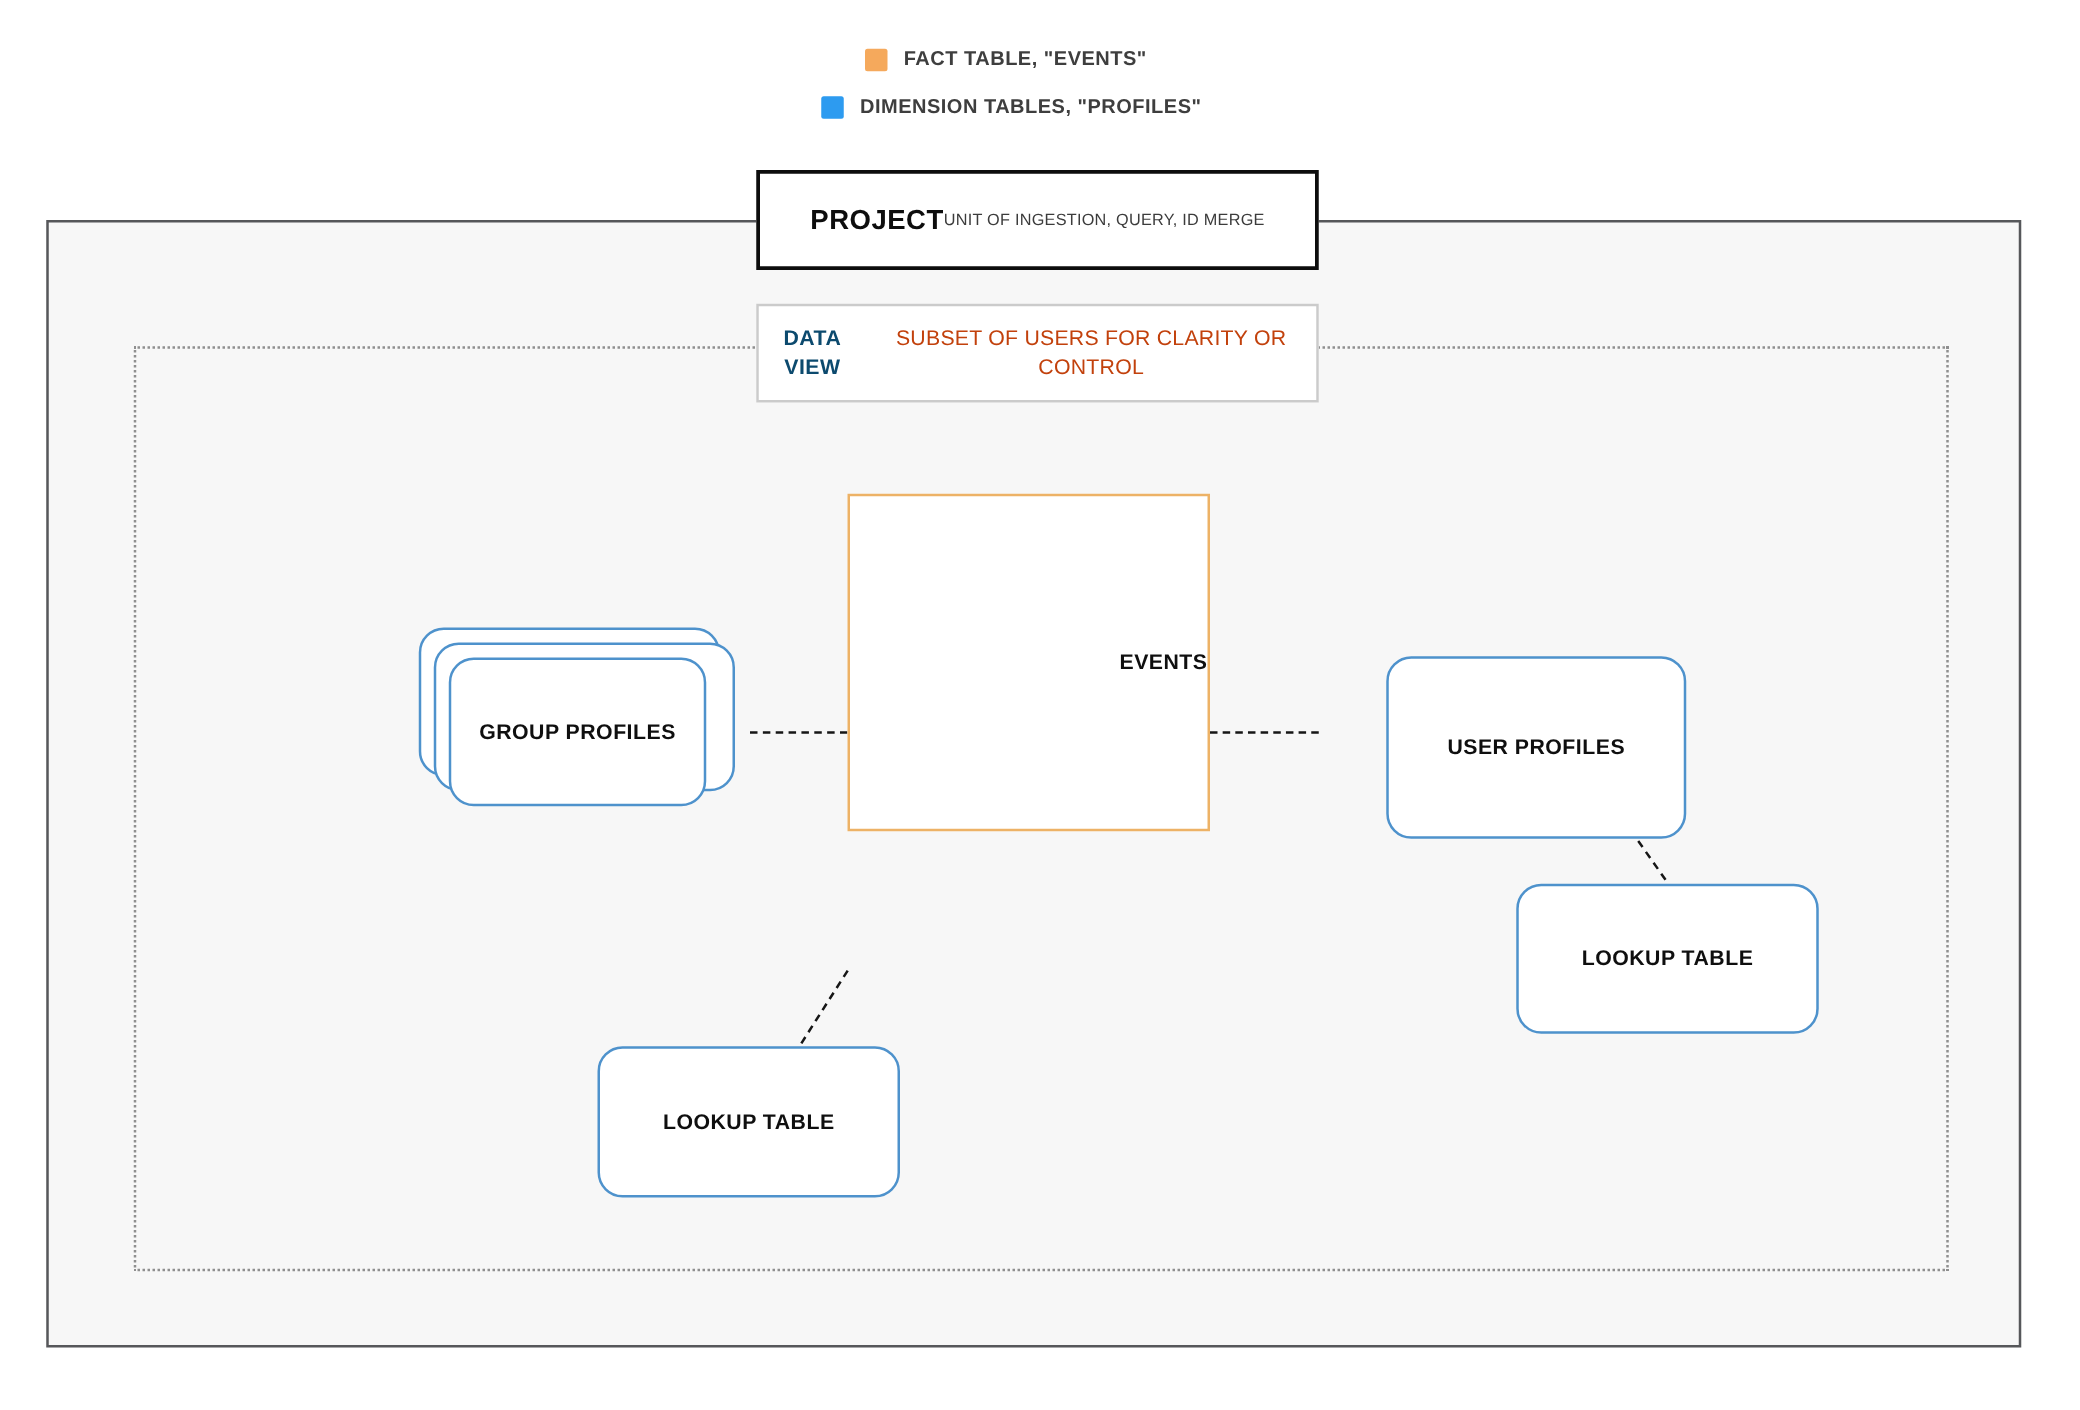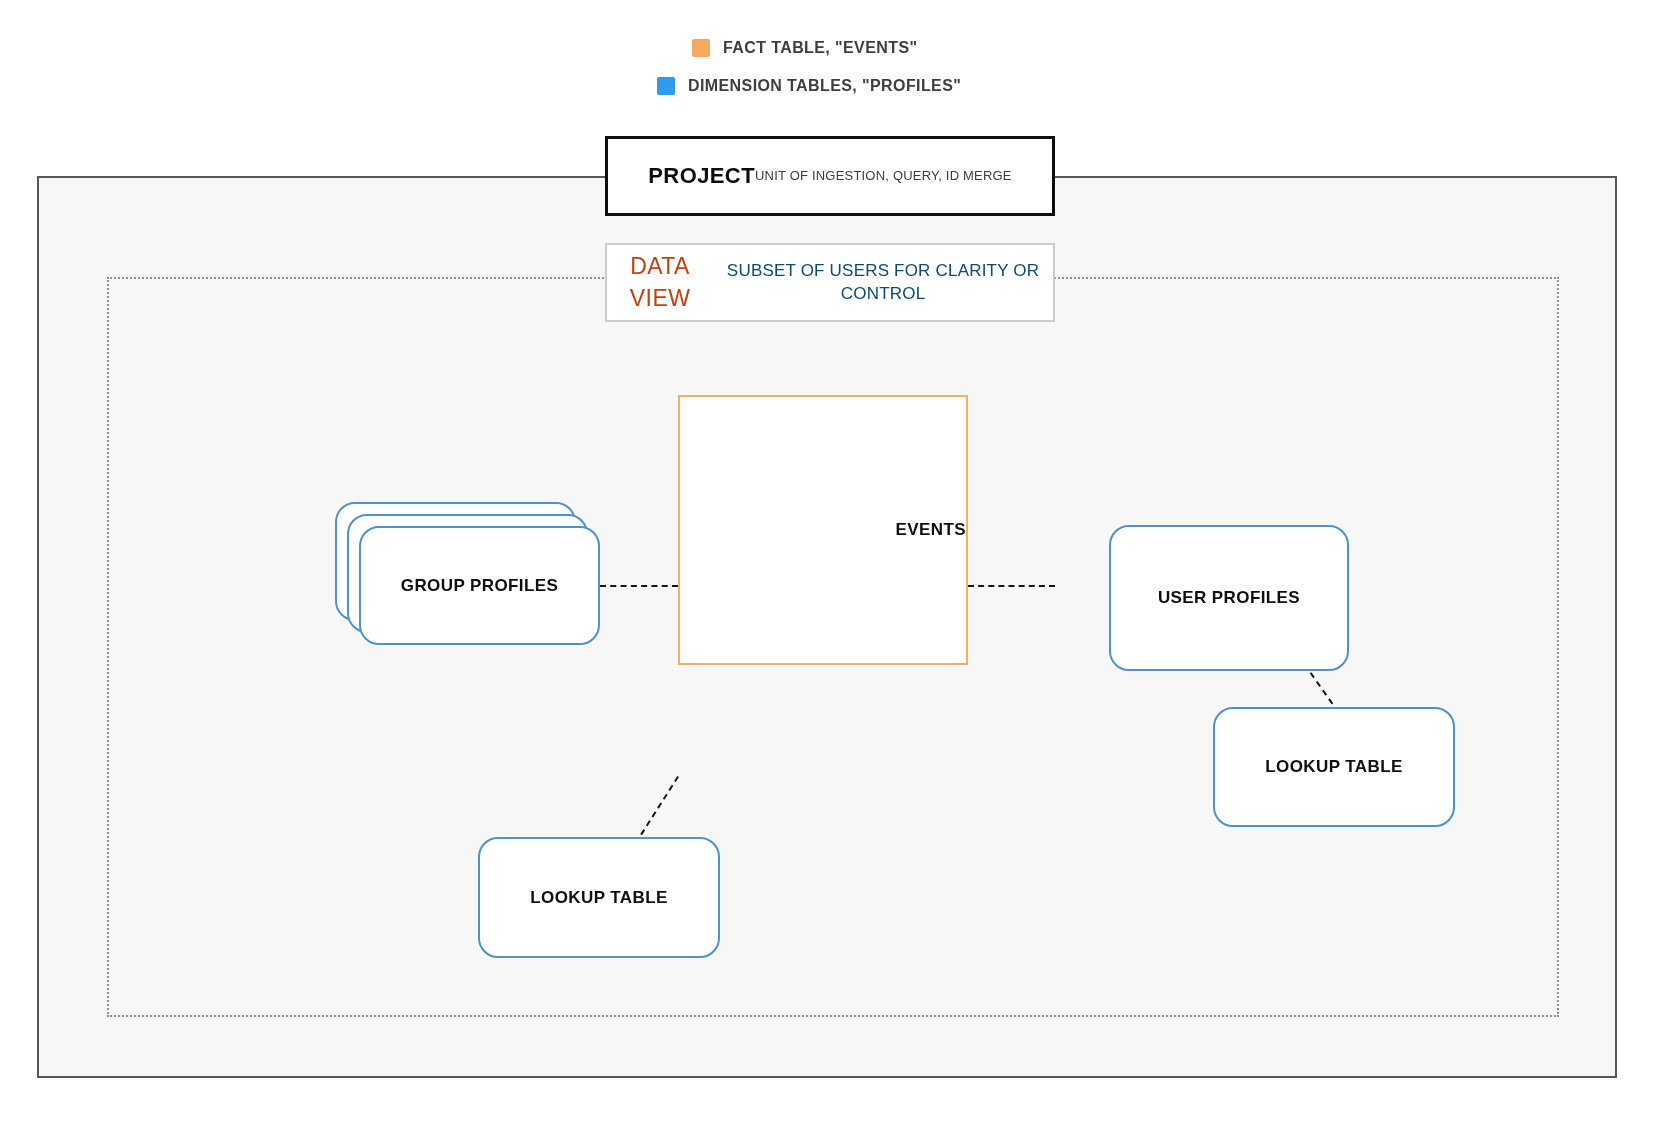--- a/index.html
+++ b/index.html
@@ -17,22 +17,22 @@
   .dotted-box{position:absolute;left:107px;top:277px;width:1452px;height:740px;
               border:2px dotted #8f8f8f;box-sizing:border-box;}
 
   
   .header-box{position:absolute;left:605px;width:450px;box-sizing:border-box;background:#ffffff;
               display:flex;flex-direction:row;align-items:center;justify-content:center;z-index:6;text-align:center;}
   .project-box{top:136px;height:80px;border:3px solid #0d0d0d;}
   .project-box .hb-title{font-size:22px;font-weight:bold;color:#0d0d0d;letter-spacing:0.4px;line-height:1.35;}
   .project-box .hb-sub{font-size:13px;color:#3c3c3c;letter-spacing:0.2px;line-height:1.3;}
   .dataview-box{top:243px;height:79px;border:2px solid #cbcbcb;}
-  .dataview-box .hb-title{font-size:23px;font-weight:normal;color:#c2410c;letter-spacing:0.4px;line-height:1.35;}
-  .dataview-box .hb-sub{font-size:17px;color:#0c4a6e;letter-spacing:0.2px;line-height:1.3;}
+  .dataview-box .hb-title{font-size:17px;font-weight:bold;color:#0c4a6e;letter-spacing:0.4px;line-height:1.35;}
+  .dataview-box .hb-sub{font-size:17px;color:#c2410c;letter-spacing:0.2px;line-height:1.3;}
 
   
   .node-label{font-size:17px;font-weight:bold;color:#0f0f0f;letter-spacing:0.4px;white-space:nowrap;}
   .events-box{position:absolute;left:678px;top:395px;width:290px;height:270px;box-sizing:border-box;
               background:#ffffff;border:2px solid #edb266;display:flex;align-items:center;justify-content:flex-end;z-index:4;}
   .card{position:absolute;box-sizing:border-box;background:#ffffff;border:2px solid #4e92cc;border-radius:20px;
         display:flex;align-items:center;justify-content:center;z-index:4;}
   .stack-card{position:absolute;box-sizing:border-box;background:#ffffff;border:2px solid #4e92cc;border-radius:20px;}
 
   
@@ -71,21 +71,21 @@
   <div class="connector" style="left:968px;top:585px;width:87px;"></div>
   <div class="connector diag" style="left:1293px;top:646px;width:70px;transform:rotate(54.9deg);"></div>
   <div class="connector diag" style="left:679px;top:777px;width:69px;transform:rotate(122.5deg);"></div>
 
   <div class="events-box">
     <span class="node-label">EVENTS</span>
   </div>
 
   <div class="stack-card" style="left:335px;top:502px;width:241px;height:119px;z-index:1;"></div>
   <div class="stack-card" style="left:347px;top:514px;width:241px;height:119px;z-index:2;"></div>
-  <div class="card" style="left:359px;top:526px;width:241px;height:119px;">
+  <div class="card" style="left:359px;top:526px;width:206px;height:119px;">
     <span class="node-label">GROUP PROFILES</span>
   </div>
 
   <div class="card" style="left:1109px;top:525px;width:240px;height:146px;">
     <span class="node-label">USER PROFILES</span>
   </div>
 
   <div class="card" style="left:1213px;top:707px;width:242px;height:120px;">
     <span class="node-label">LOOKUP TABLE</span>
   </div>

